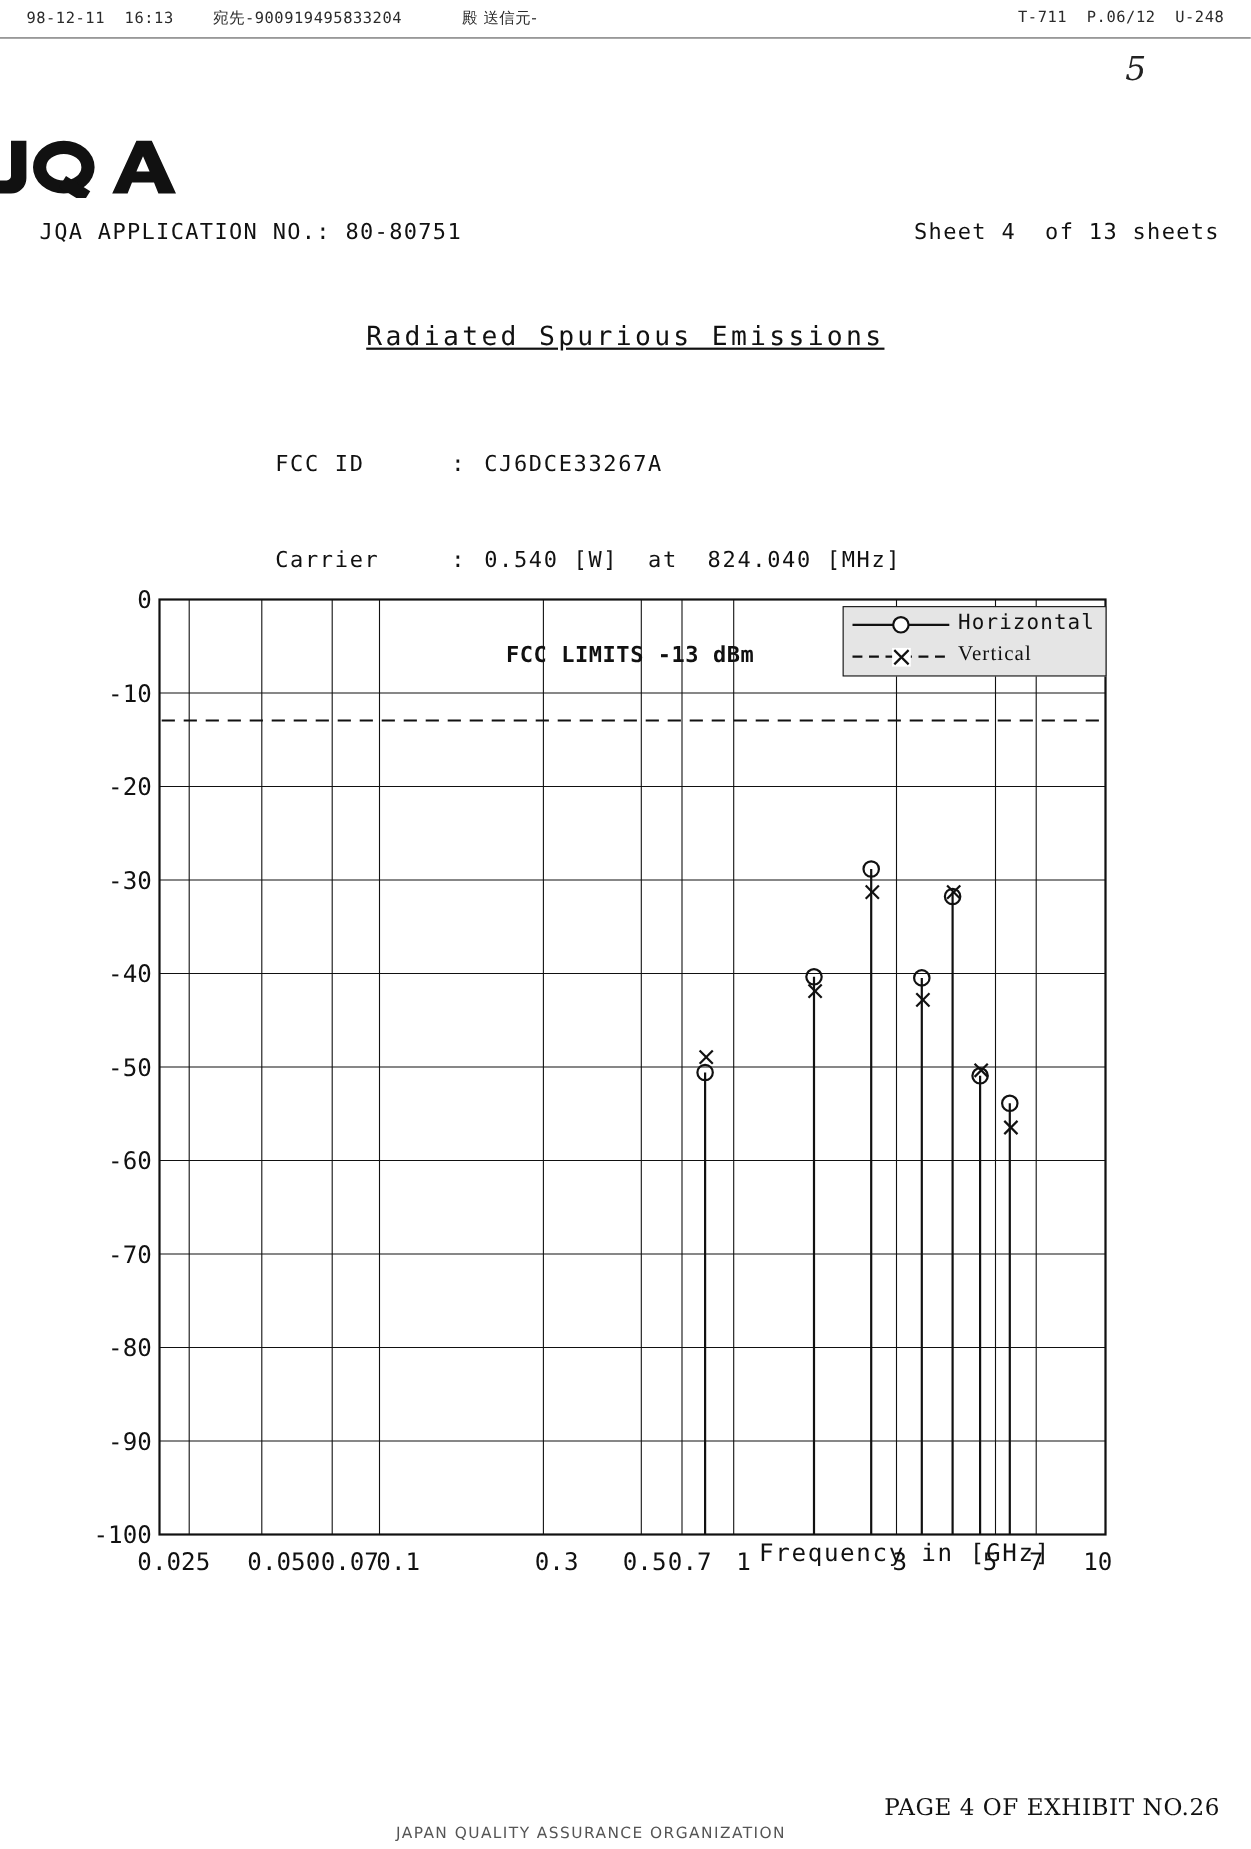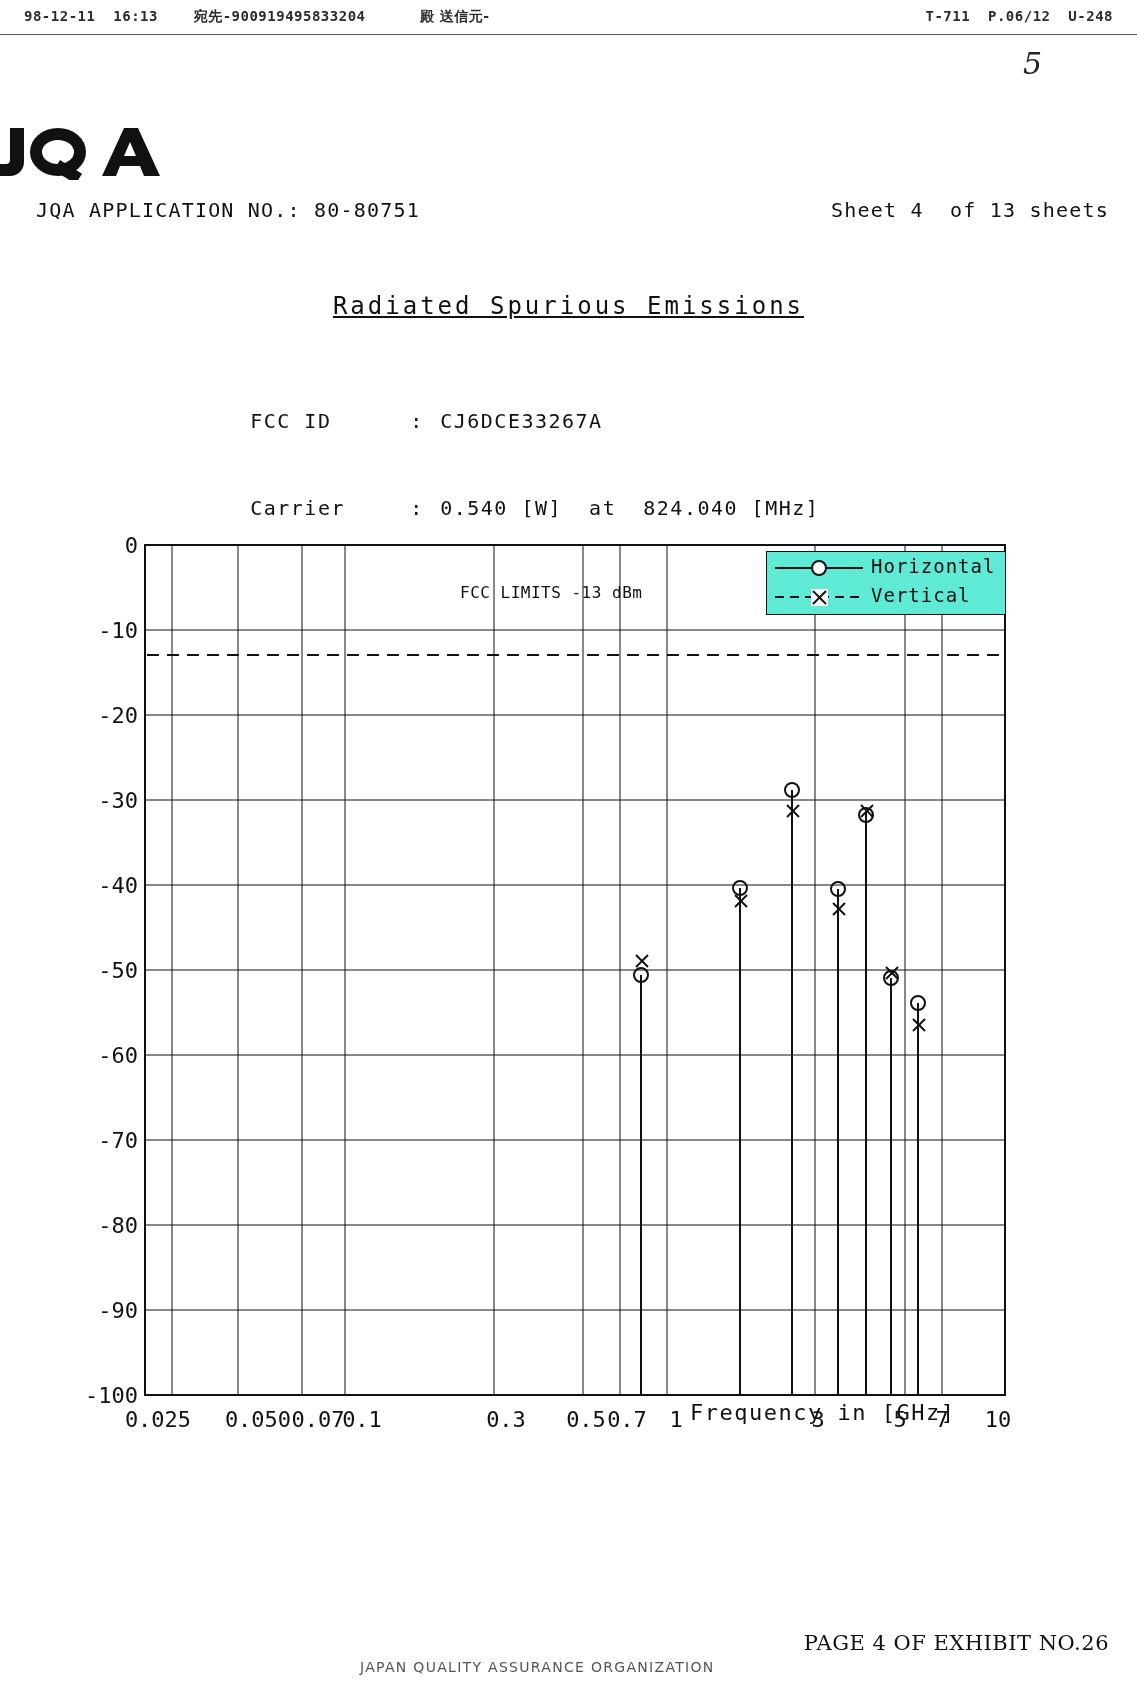--- a/index.html
+++ b/index.html
@@ -17,21 +17,20 @@
   }
 
   
   .fax-header {
     position: absolute;
     top: 8px; left: 0; width: 1137px;
     height: 26px;
     font-size: 14px;
     letter-spacing: 0.5px;
     color: #2b2b2b;
-    font-weight: bold;
   }
   .fax-header .fh-left {
     position: absolute; left: 24px; top: 0;
     white-space: pre;
   }
   .fax-header .fh-mid {
     position: absolute; left: 420px; top: 0;
     white-space: pre;
     font-family: "DejaVu Sans", sans-serif;
   }
@@ -125,42 +124,43 @@
     letter-spacing: 1.5px;
     white-space: pre;
   }
   .plot-svg { position: absolute; left: 0; top: 0; }
 
   .legend-box {
     position: absolute;
     left: 766px; top: 36px;
     width: 238px; height: 62px;
     border: 1.6px solid #111;
-    background: #5eead4;
+    background: #e5e5e5;
   }
   .legend-row {
     position: absolute;
     left: 0; width: 238px; height: 31px;
     font-size: 19px;
     letter-spacing: 1px;
   }
   .legend-row.r1 { top: 0; }
-  .legend-row.r2 { top: 29px; }
+  .legend-row.r2 { top: 29px; font-family: Liberation Serif, serif; }
   .legend-sample {
     position: absolute; left: 6px; top: 0; width: 92px; height: 31px;
   }
   .legend-text {
     position: absolute; left: 104px; top: 3px;
   }
   .fcc-limit-text {
     position: absolute;
     left: 460px; top: 68px;
-    font-size: 16px;
+    font-size: 20px;
     letter-spacing: 0.5px;
     white-space: pre;
+    font-weight: bold;
   }
 
   
   .footer-org {
     position: absolute;
     left: 360px; bottom: 6px;
     font-family: "DejaVu Sans", sans-serif;
     font-size: 14px;
     letter-spacing: 1.3px;
     color: #555;

